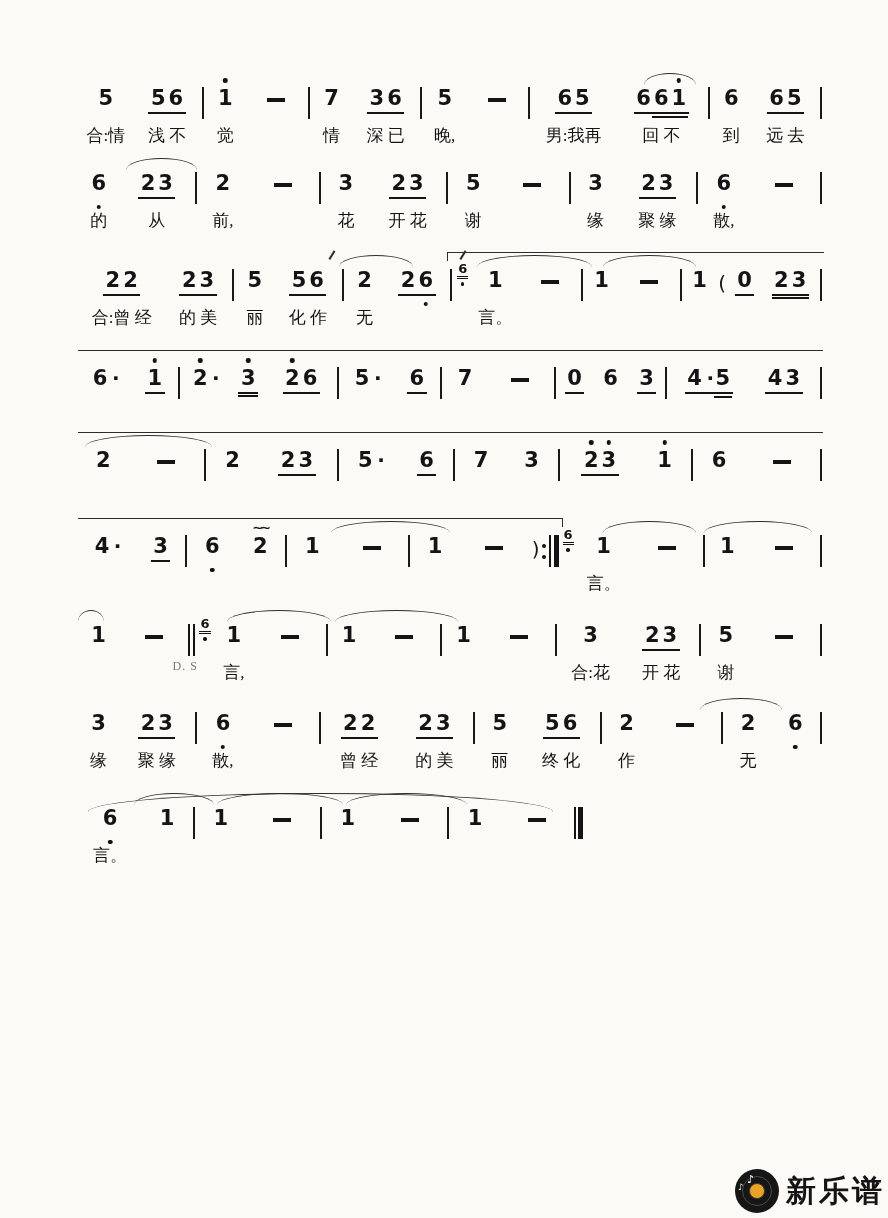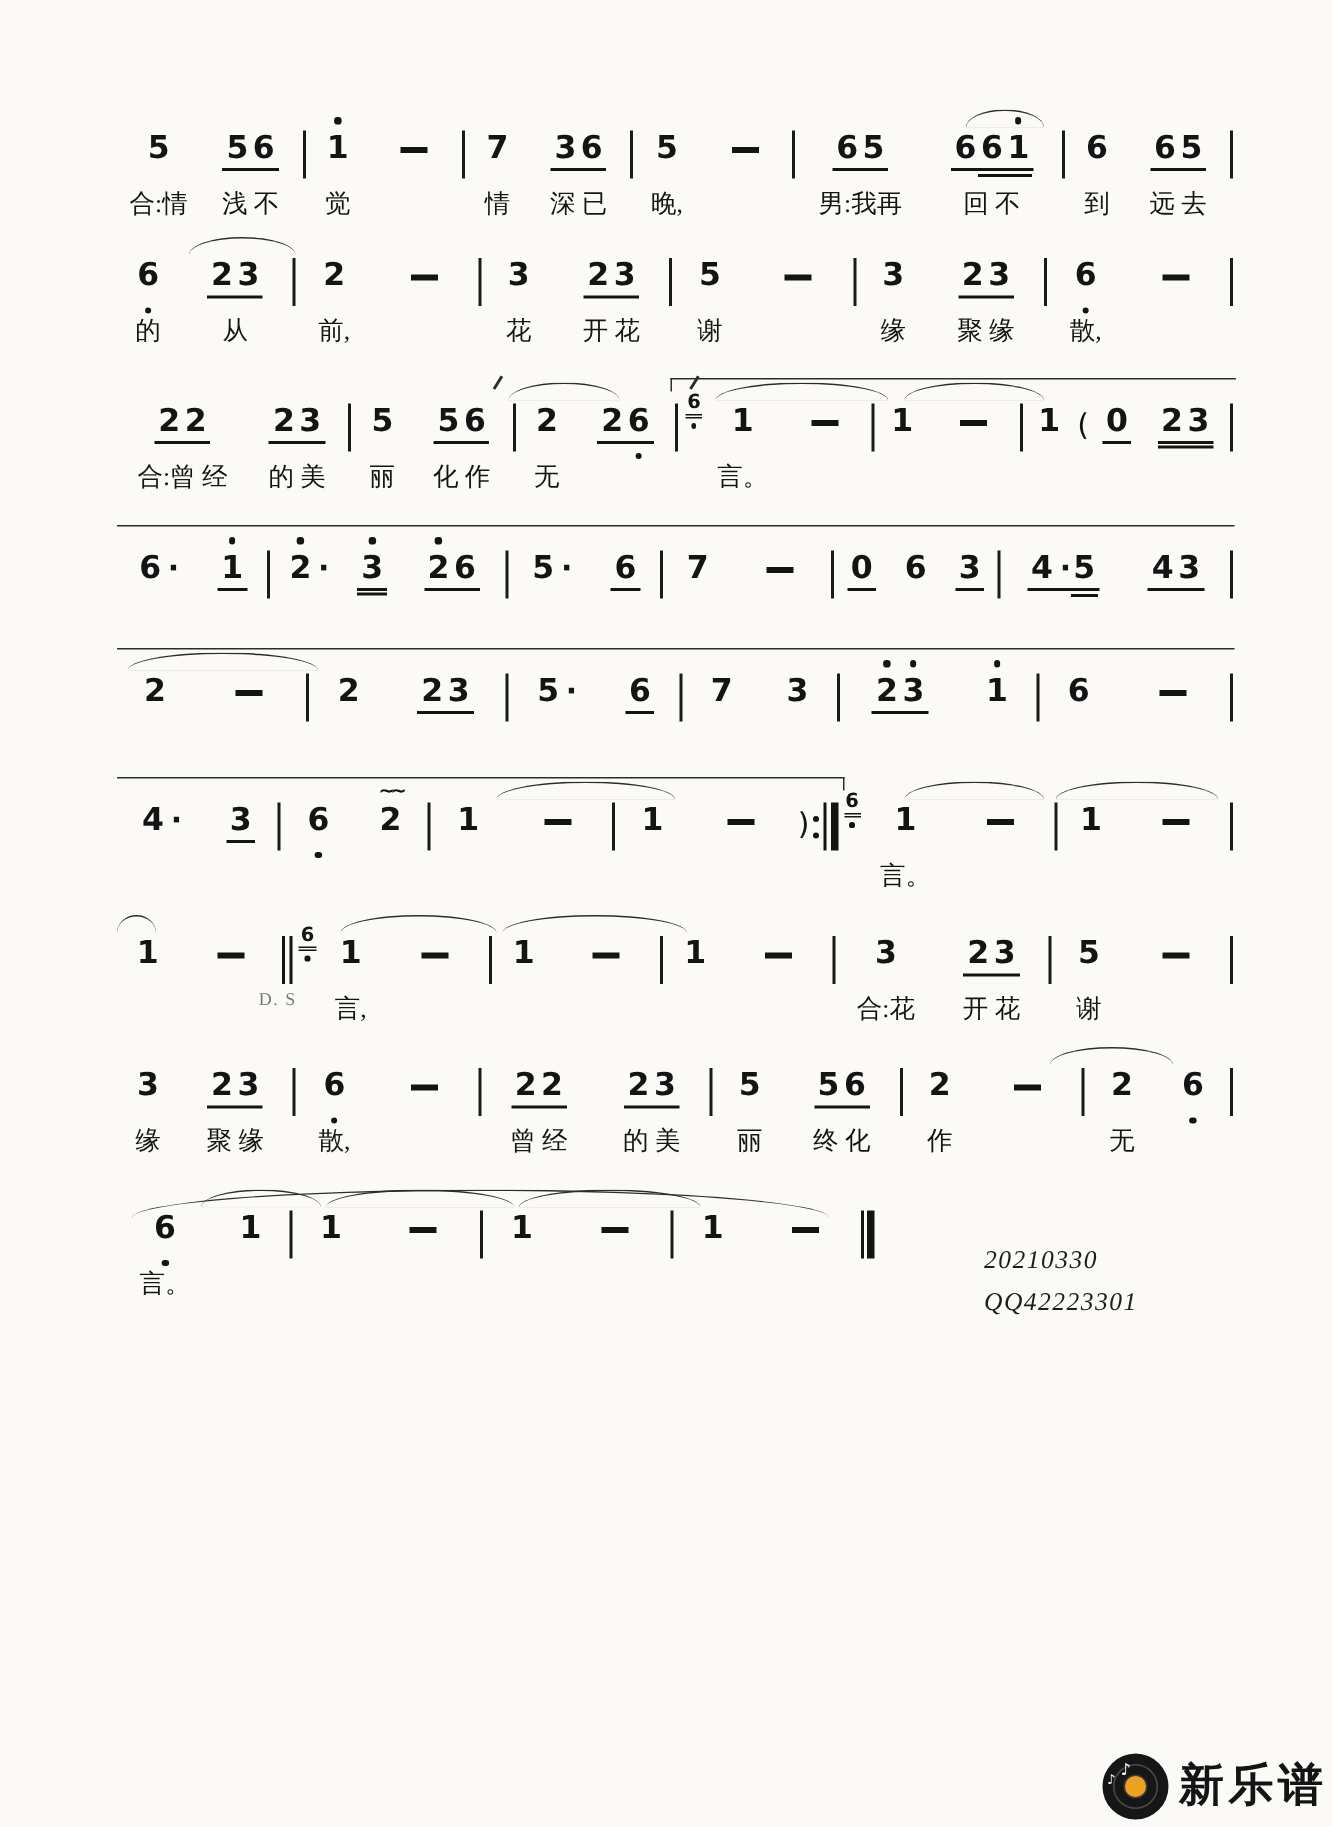--- a/index.html
+++ b/index.html
@@ -1052,24 +1052,20 @@
             <div class="lyric"></div>
           </div>
           <div class="fin">
             <span class="thin"></span>
             <span class="thick"></span>
           </div>
         </div>
       </div>
     </div>
 
-  <div class="sig" style="left:656px;top:826px;">
-    <div>20210330</div>
-    <div>QQ42223301</div>
-  </div>
 
   <div class="brand">
     <span class="disc">
       <span class="dnote dn1">♪</span>
       <span class="dnote dn2">♪</span>
     </span>
     <span class="brand-text">新乐谱</span>
   </div>
 </div>
 

